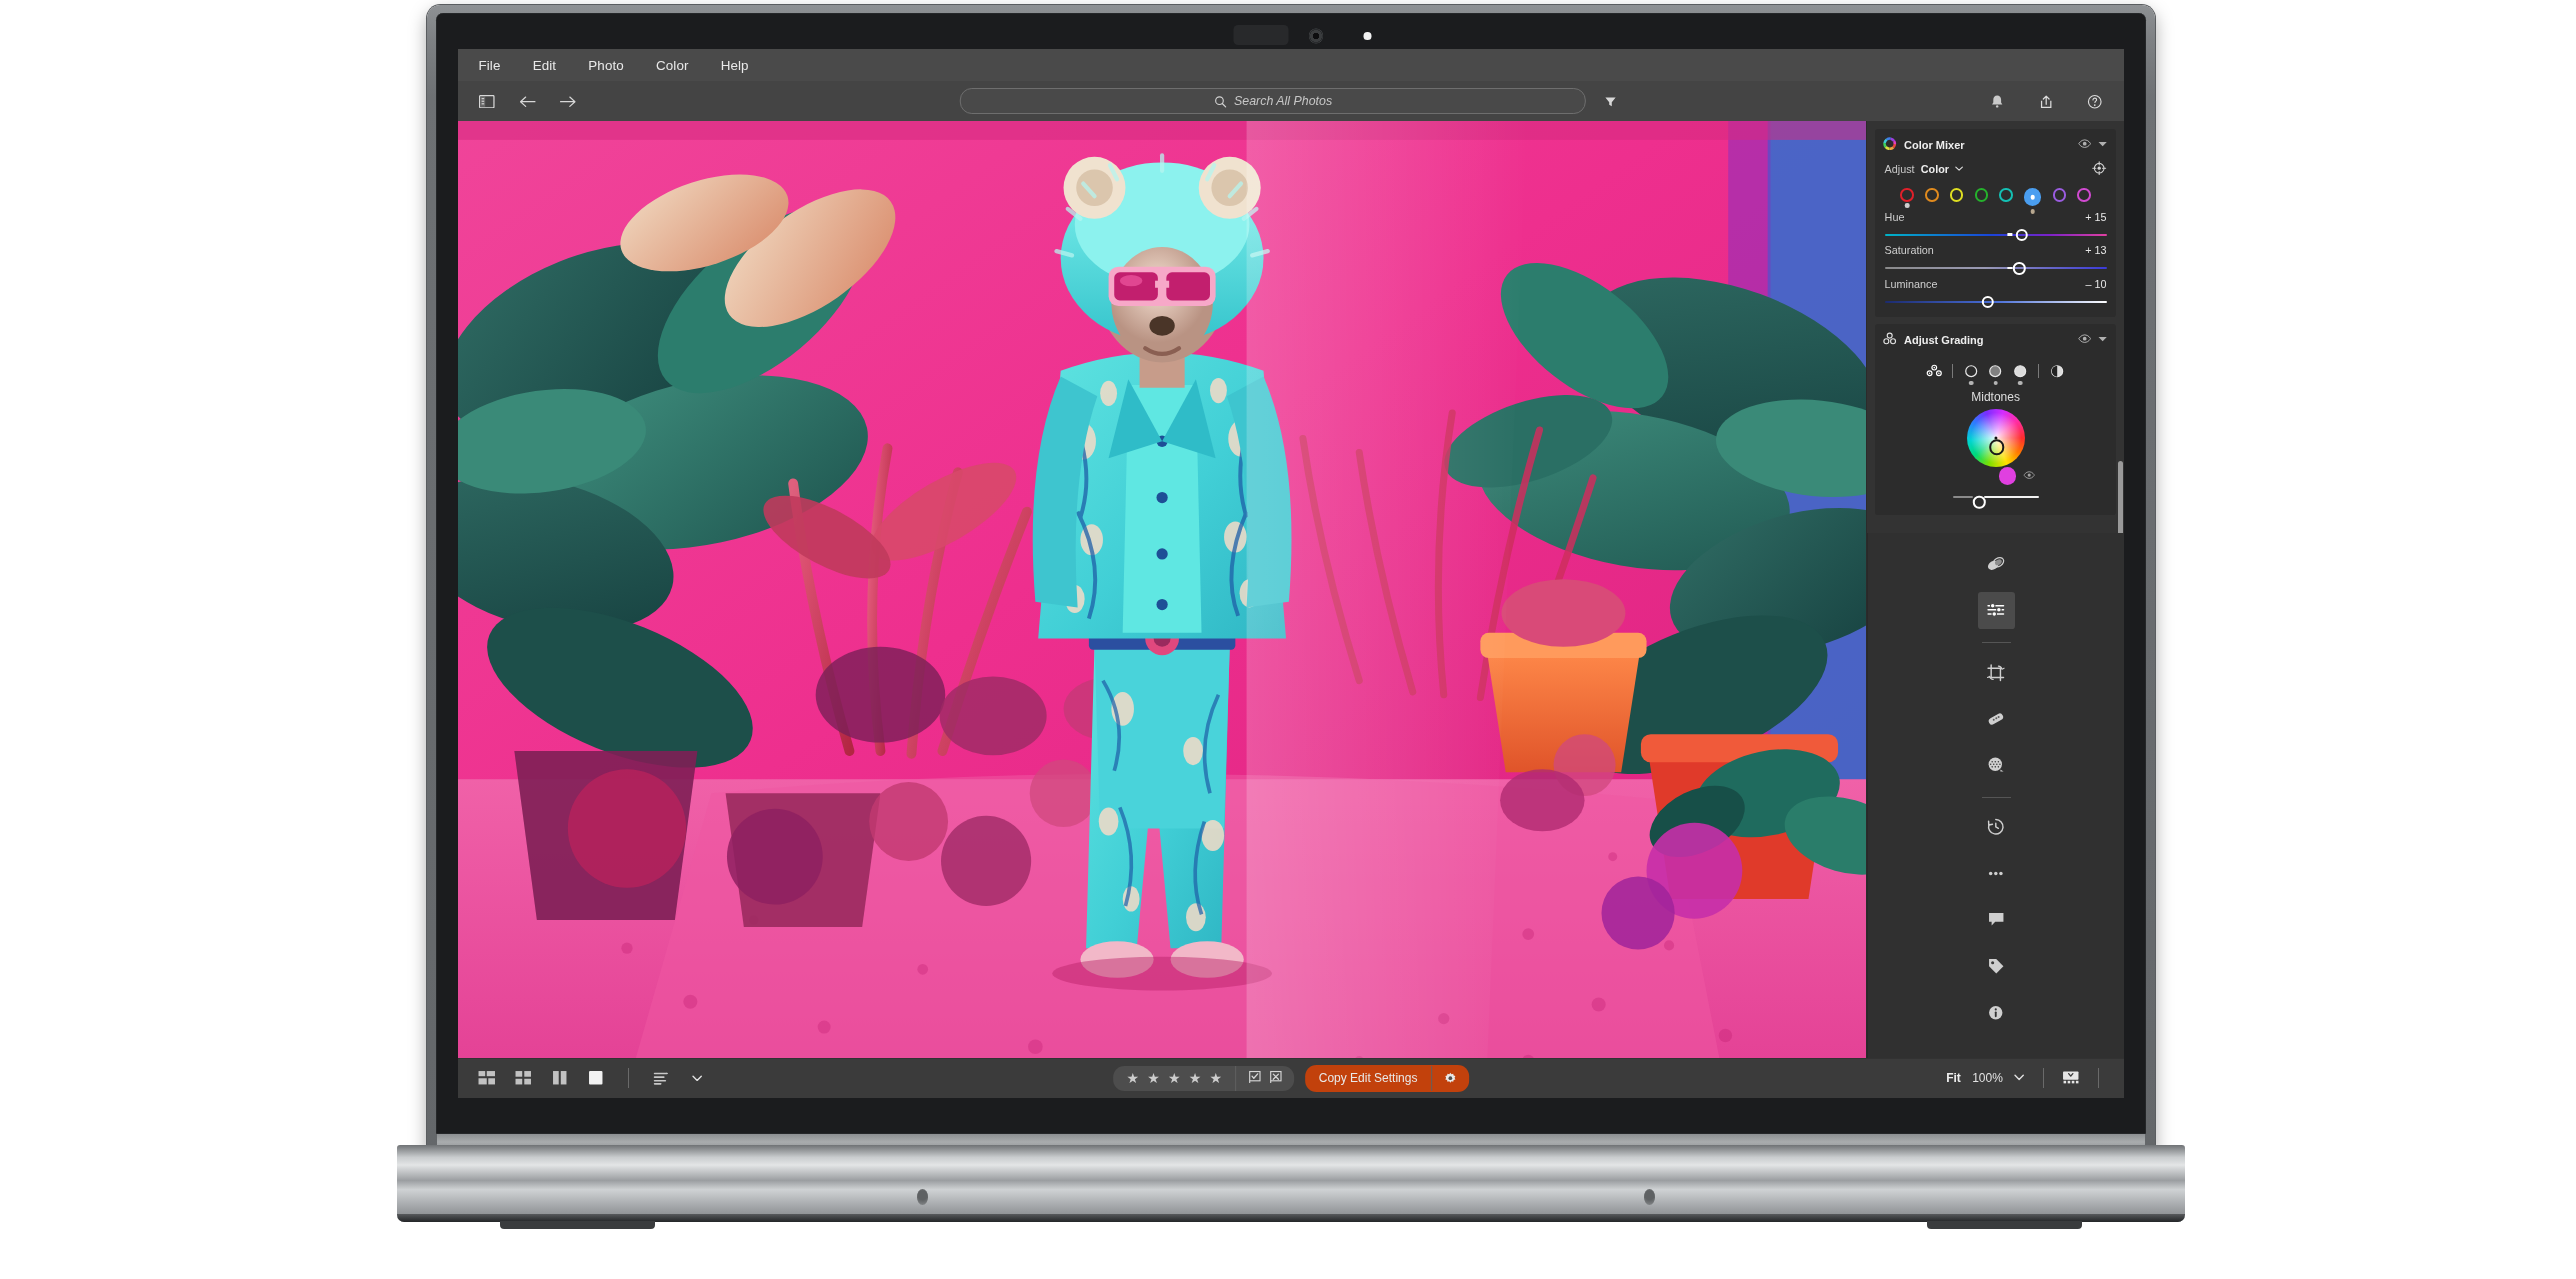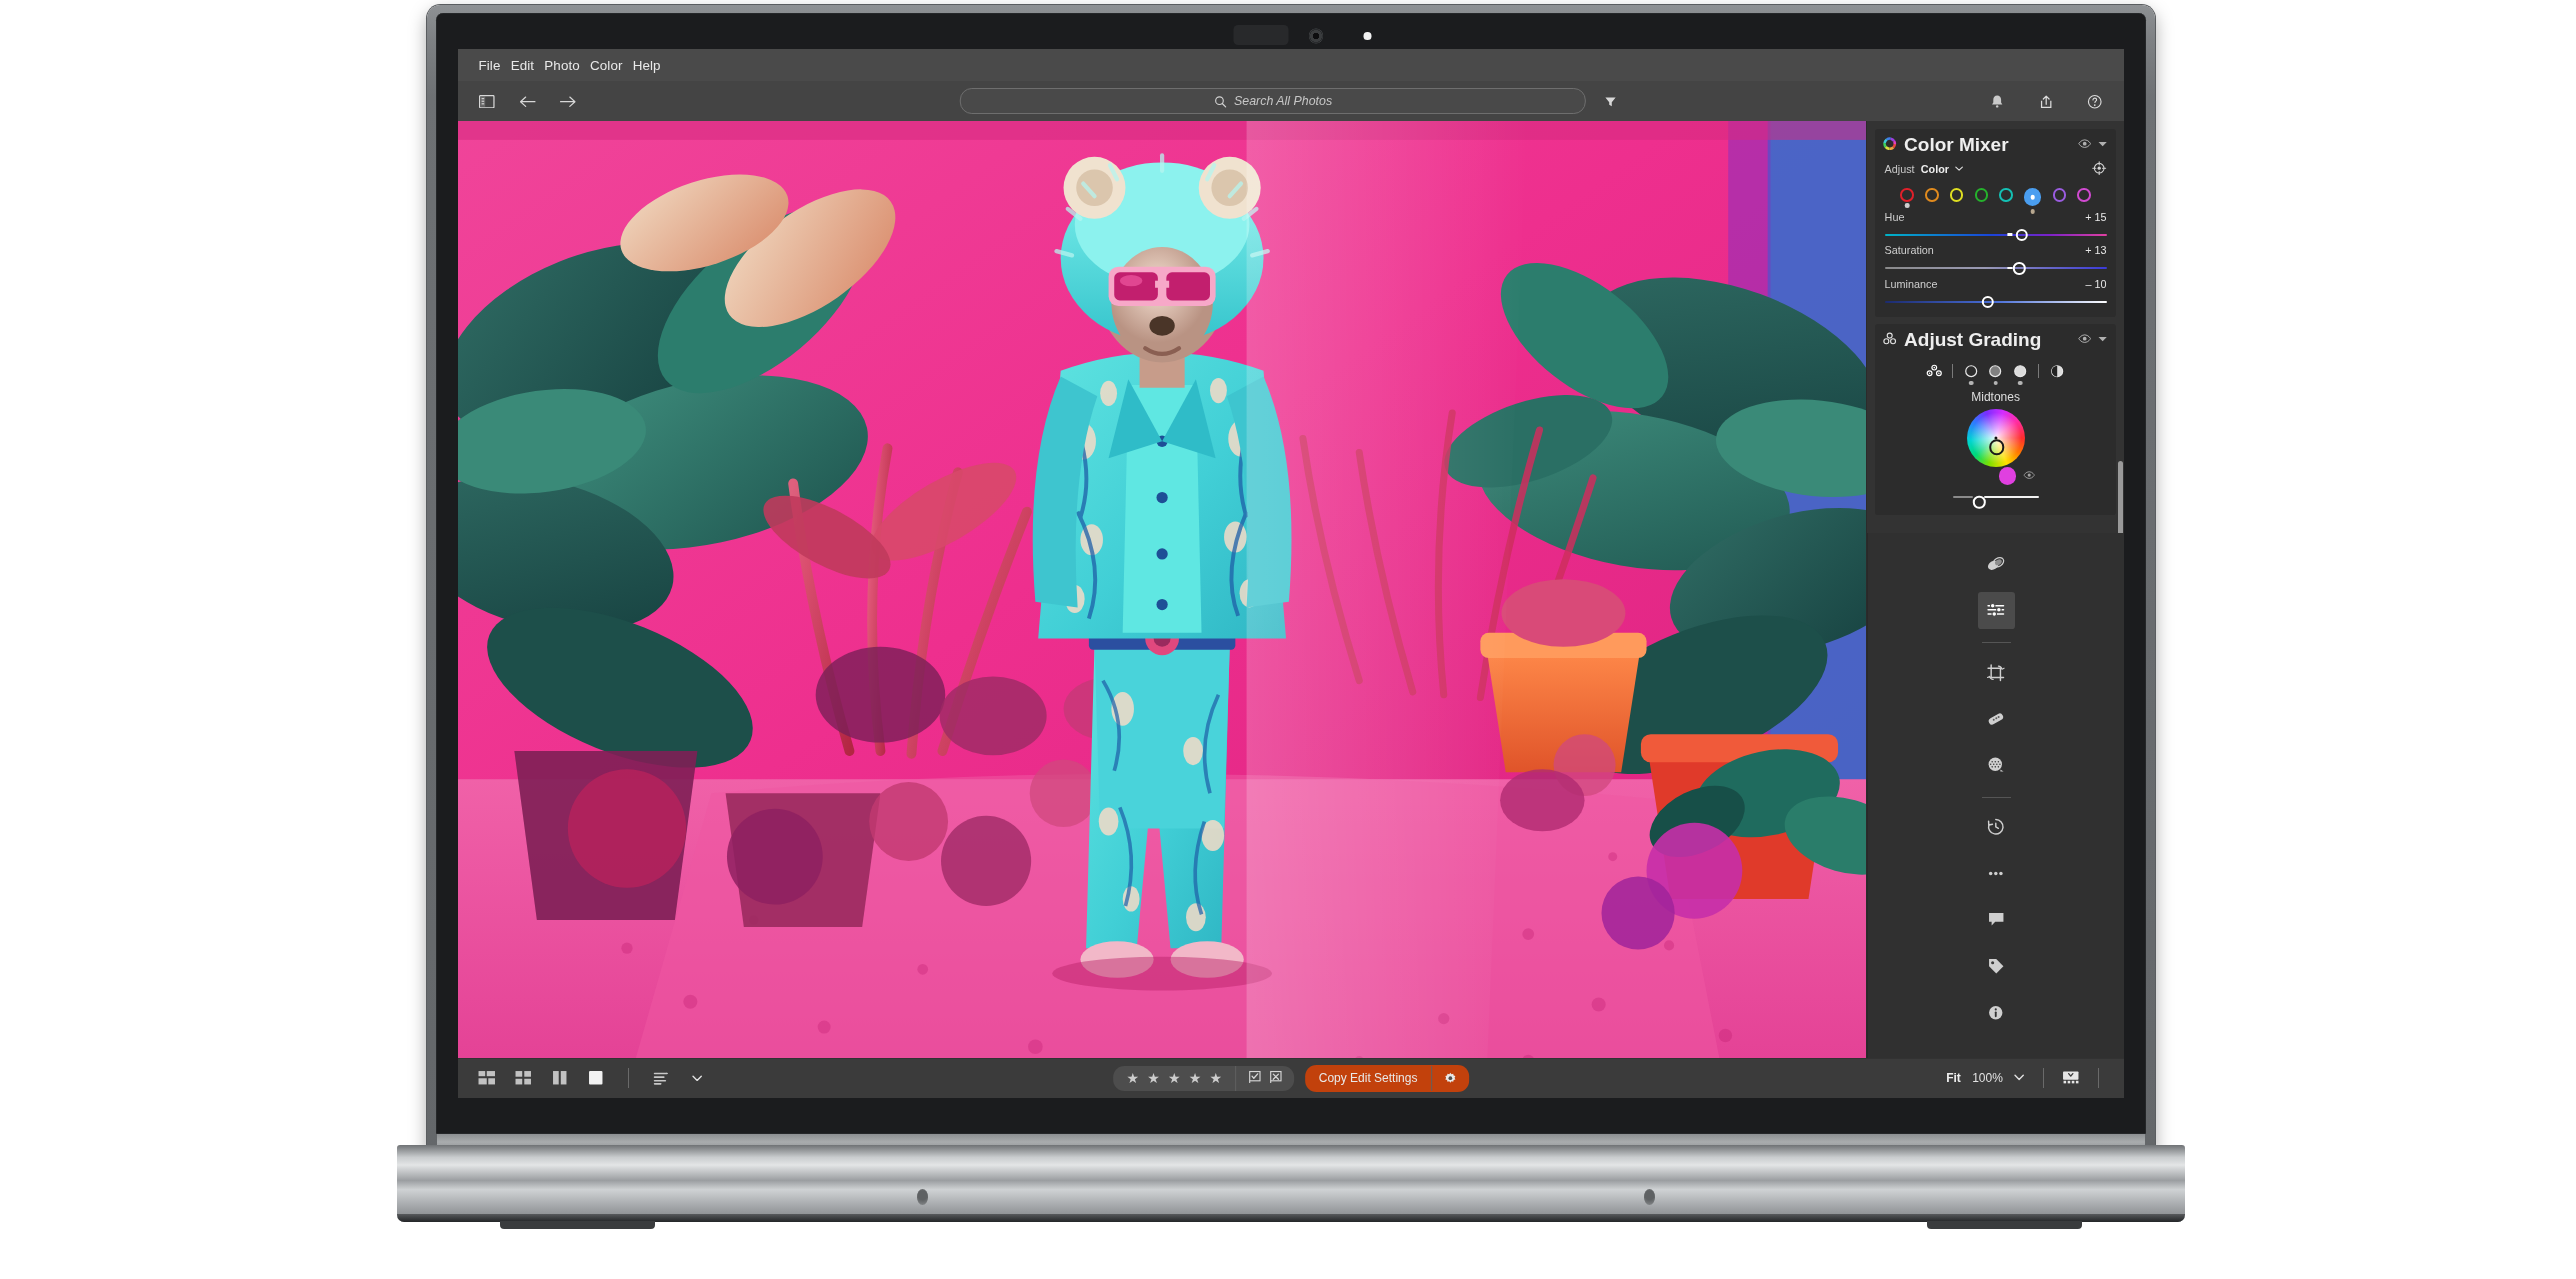--- a/index.html
+++ b/index.html
@@ -59,21 +59,21 @@
     background: #3b3b3b;
     display: flex; flex-direction: column;
     overflow: hidden;
   }
 
   
   #menubar {
     height: 32px; flex: 0 0 32px;
     background: #4a4a4a;
     display: flex; align-items: center;
-    padding-left: 18.5px; gap: 6px;
+    padding-left: 18.5px; gap: 28px;
   }
   .menu-item {
     color: #e9e9e9; font-size: 13.4px; letter-spacing: 0.1px;
     padding: 3.1px 2.1px; cursor: default;
   }
 
   
   #toolbar {
     height: 40px; flex: 0 0 40px;
     background: #444444;
@@ -142,21 +142,21 @@
   }
   .card {
     background: #2c2c2c; border-radius: 3.1px;
     margin-bottom: 7.2px; padding: 0 0 8.2px 0;
     position: relative;
   }
   .card-head {
     height: 32px; display: flex; align-items: center;
     padding: 0 8.2px; gap: 7.2px;
   }
-  .card-title { color: #eeeeee; font-size: 19px; font-weight: bold; flex: 1; }
+  .card-title { color: #eeeeee; font-size: 11px; font-weight: bold; flex: 1; }
   .head-ico { opacity: .85; }
 
   .row-label {
     display: flex; justify-content: space-between; align-items: baseline;
     padding: 0 9.3px; margin-top: 3px;
   }
   .row-label .lbl { color: #cfcfcf; font-size: 10.8px; }
   .row-label .val { color: #e8e8e8; font-size: 10.8px; }
 
   .track-wrap { padding: 0 9.3px; margin-top: 5.2px; position: relative; height: 13.4px; }

